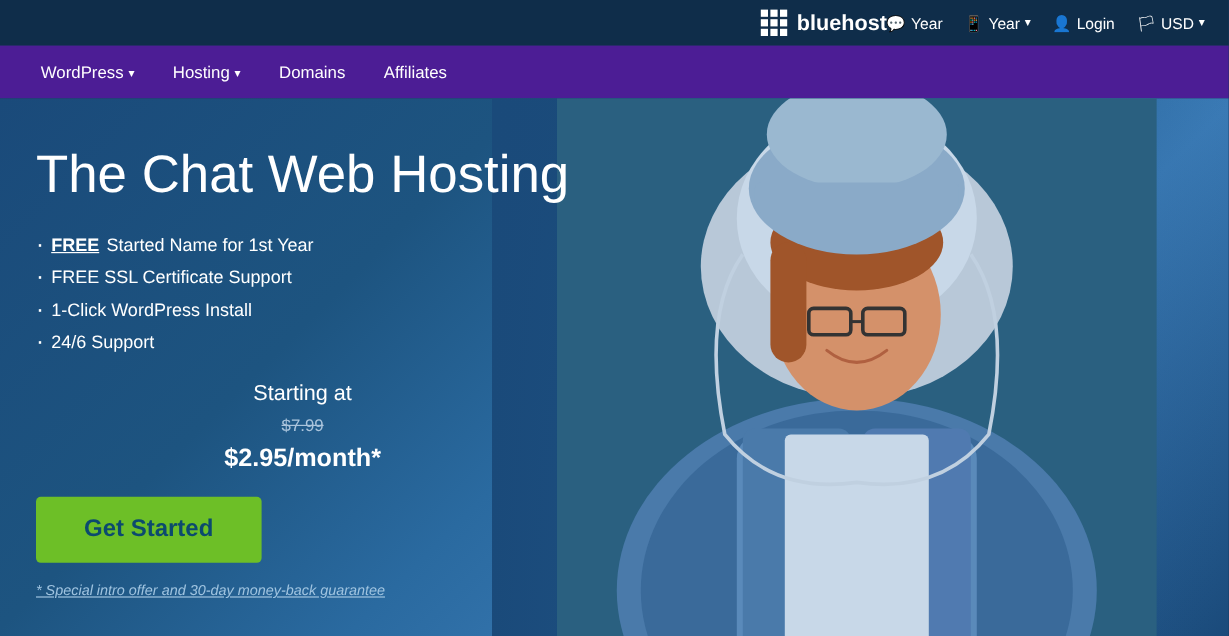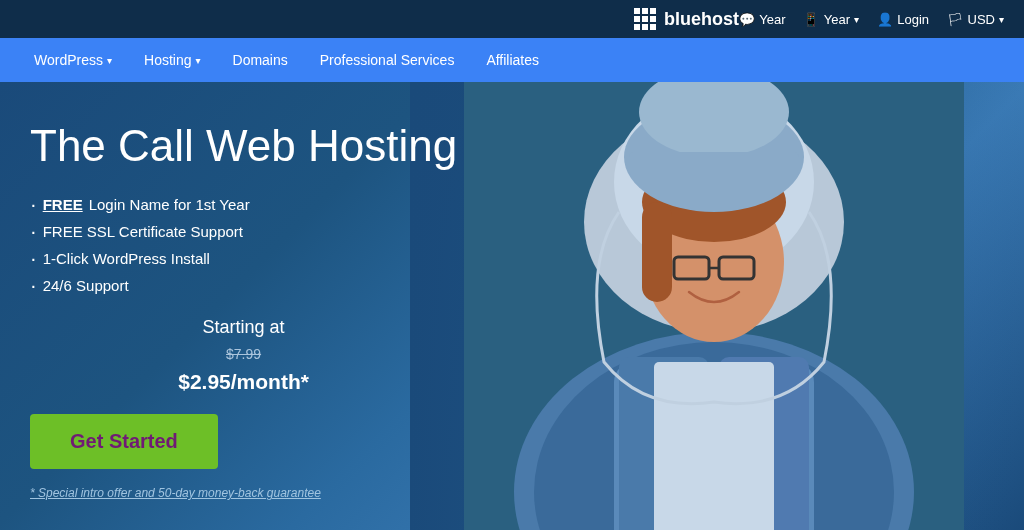--- a/index.html
+++ b/index.html
@@ -45,21 +45,21 @@
       color: white;
       text-decoration: none;
       display: flex;
       align-items: center;
       gap: 4px;
       cursor: pointer;
     }
 
     
     .main-nav {
-      background: #3b82f6;
+      background: #4c1d95;
       height: 44px;
       display: flex;
       align-items: center;
       padding: 0 20px;
       gap: 4px;
     }
     .nav-item {
       color: white;
       font-size: 14px;
       padding: 8px 14px;
@@ -149,21 +149,21 @@
       font-size: 14px;
     }
     .price-new {
       font-size: 21px;
       font-weight: bold;
       color: white;
     }
 
     .cta-btn {
       background: #6dbf27;
-      color: #701a75;
+      color: #0c4a6e;
       border: none;
       padding: 16px 40px;
       font-size: 20px;
       font-weight: 600;
       border-radius: 4px;
       cursor: pointer;
       display: inline-block;
       margin-bottom: 14px;
       text-decoration: none;
     }
@@ -232,23 +232,20 @@
     <span class="caret">▾</span>
   </div>
   <div class="nav-item">
     <span>Hosting</span>
     <span class="caret">▾</span>
   </div>
   <div class="nav-item">
     <span>Domains</span>
   </div>
   <div class="nav-item">
-    <span>Professional Services</span>
-  </div>
-  <div class="nav-item">
     <span>Affiliates</span>
   </div>
 </nav>
 
 <div class="hero">
 
   <div class="hero-bg"></div>
 
   <svg class="person-svg" viewBox="0 0 500 520" xmlns="http://www.w3.org/2000/svg">
 
@@ -278,41 +275,41 @@
     <path d="M225 230 Q250 250 275 230" fill="none" stroke="#b06040" stroke-width="2.5" stroke-linecap="round"></path>
 
     <ellipse cx="250" cy="95" rx="90" ry="55" fill="#8aaac8"></ellipse>
     <ellipse cx="250" cy="50" rx="75" ry="45" fill="#9ab8d0"></ellipse>
     <rect x="165" y="90" width="170" height="25" fill="#8aaac8" rx="5"></rect>
 
     <path d="M155 150 Q120 200 140 300 Q180 350 250 340 Q320 350 360 300 Q380 200 345 150" fill="none" stroke="#c0d0e0" stroke-width="3"></path>
   </svg>
 
   <div class="hero-content">
-    <h1 class="hero-title">The Call Web Hosting</h1>
+    <h1 class="hero-title">The Chat Web Hosting</h1>
 
     <ul class="features-list">
       <li>
         <span class="feature-free">FREE</span>
-        <span> Login Name for 1st Year</span>
+        <span> Started Name for 1st Year</span>
       </li>
       <li>
         <span>FREE SSL Certificate Support</span>
       </li>
       <li>
         <span>1-Click WordPress Install</span>
       </li>
       <li>
         <span>24/6 Support</span>
       </li>
     </ul>
 
     <div class="pricing">
       <span>Starting at </span>
       <span class="price-old">$7.99</span>
       <span class="price-new">$2.95/month*</span>
     </div>
 
     <button class="cta-btn">Get Started</button>
     <br>
-    <span class="disclaimer">* Special intro offer and 50-day money-back guarantee</span>
+    <span class="disclaimer">* Special intro offer and 30-day money-back guarantee</span>
   </div>
 </div>
 
 </body></html>

